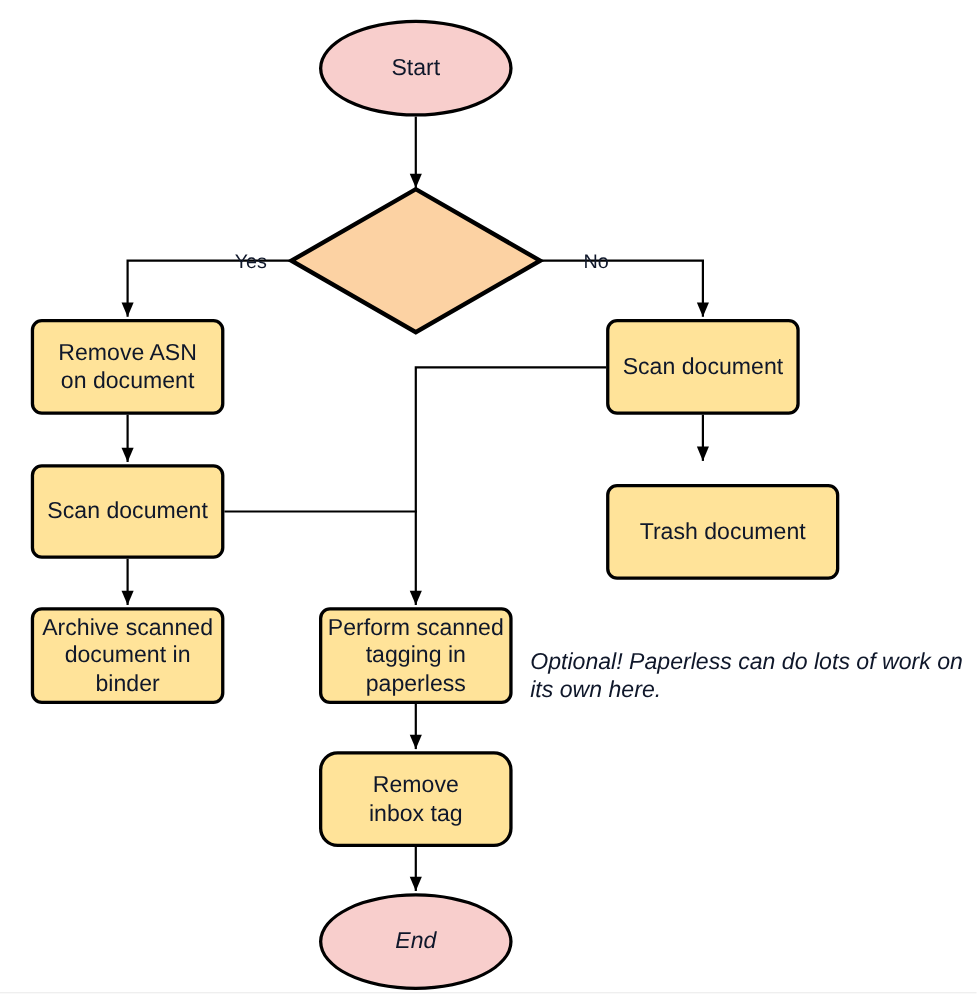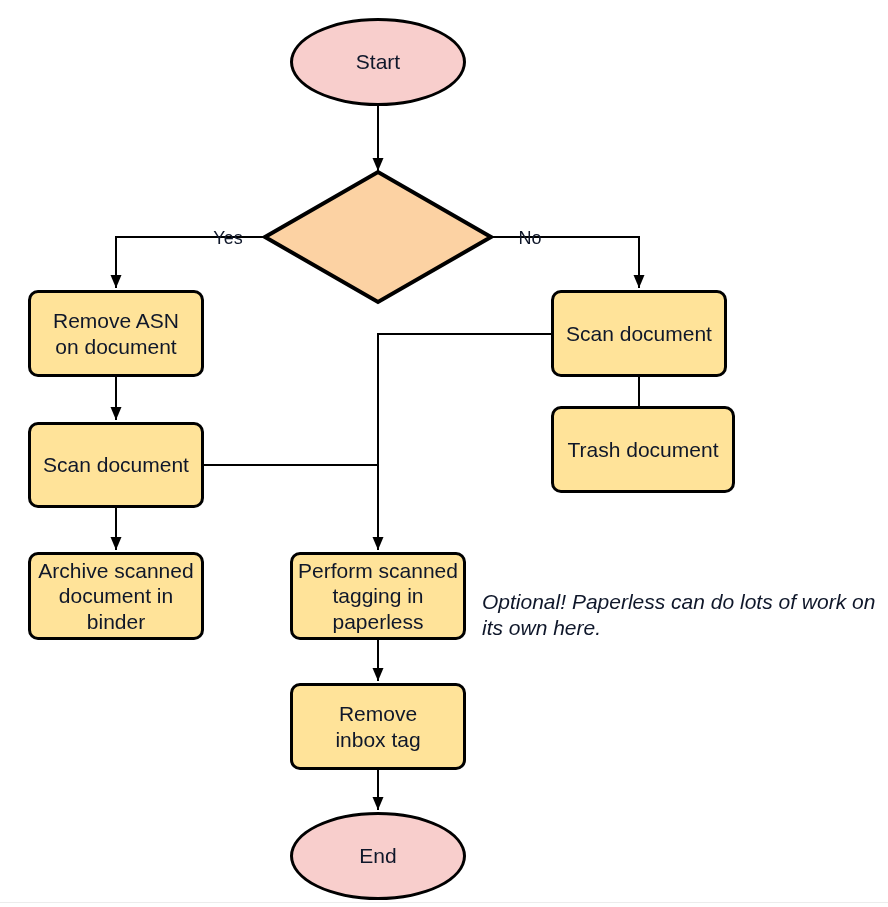--- a/index.html
+++ b/index.html
@@ -30,27 +30,27 @@
   .note{position:absolute;font-size:21px;line-height:1.24;font-style:italic;
     white-space:pre-line;text-align:left;}
   .canvas-edge{position:absolute;left:0;top:902px;width:888px;height:1px;background:#ececec;}
 
   
   .pos-start{left:290px;top:18px;width:176px;height:88px;}
   .pos-write-asn{left:28px;top:290px;width:176px;height:87px;}
   .pos-scan-left{left:28px;top:422px;width:176px;height:86px;}
   .pos-archive{left:28px;top:552px;width:176px;height:88px;}
   .pos-scan-right{left:551px;top:290px;width:176px;height:87px;}
-  .pos-trash{left:551px;top:406px;width:184px;height:87px;}
+  .pos-trash{left:551px;top:440px;width:212px;height:87px;}
   .pos-tagging{left:290px;top:552px;width:176px;height:88px;}
-  .pos-remove-inbox{left:290px;top:683px;width:176px;height:87px;}
-  .pos-end{left:290px;top:812px;width:176px;height:88px;}
+  .pos-remove-inbox{left:290px;top:683px;width:176px;height:87px;border-radius:17px;}
+  .pos-end{left:290px;top:812px;width:176px;height:88px;font-style:italic;}
   .pos-decision-label{left:278px;top:200px;width:200px;height:74px;}
   .pos-yes{left:198px;top:207px;width:60px;}
-  .pos-no{left:500px;top:207px;width:60px;}
+  .pos-no{left:512px;top:207px;width:60px;}
   .pos-note{left:482px;top:589px;width:404px;}
 </style>
 </head>
 <body>
 
 <div class="canvas">
 
   <svg class="edges" width="888" height="907" viewBox="0 0 888 907">
     <defs>
       <marker id="arrow" markerUnits="userSpaceOnUse" markerWidth="16" markerHeight="14" refX="14" refY="6" orient="auto">

